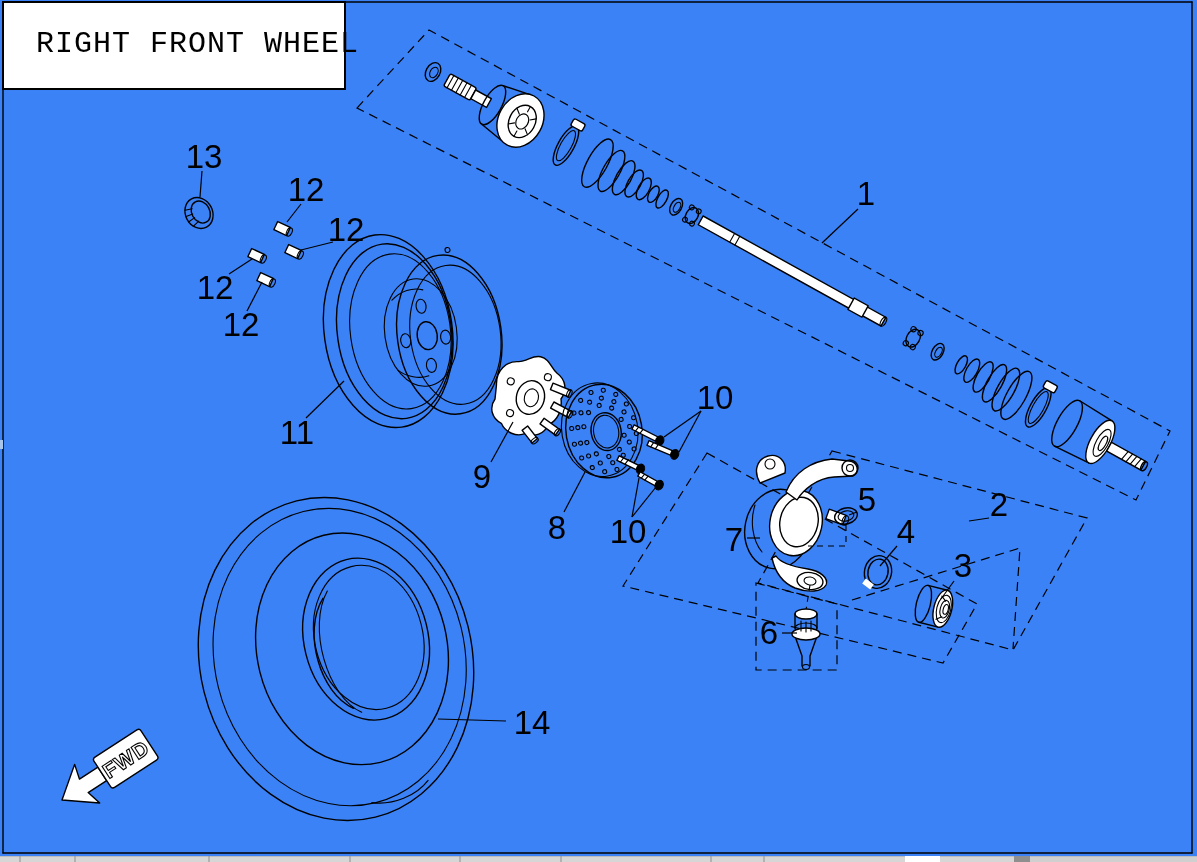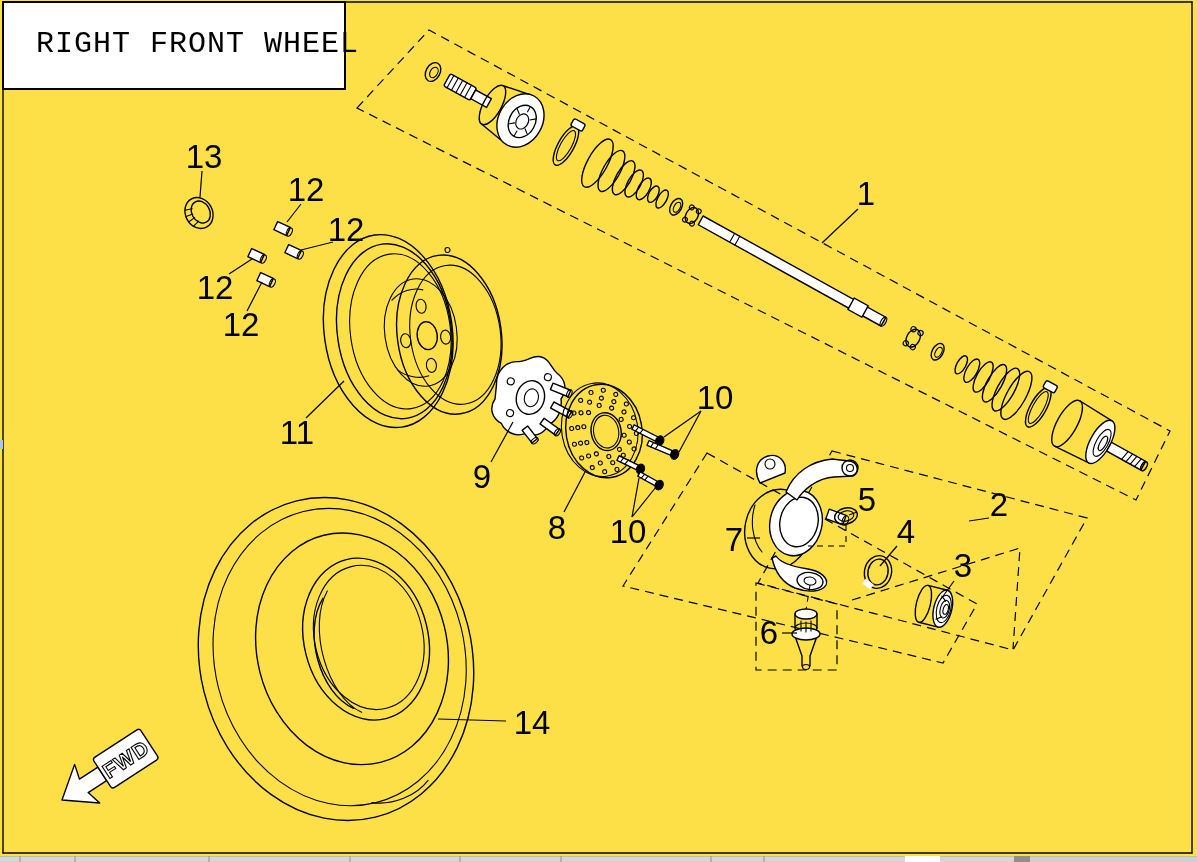--- a/index.html
+++ b/index.html
@@ -1,16 +1,16 @@
 <!DOCTYPE html>
 <html><head>
 <meta charset="utf-8">
 <style>
   html,body{margin:0;padding:0;background:#ffffff;width:1197px;height:862px;overflow:hidden;}
-  #stage{position:relative;width:1197px;height:862px;background:#fde047;font-family:"Liberation Sans",sans-serif;}
+  #stage{position:relative;width:1197px;height:862px;background:#3b82f6;font-family:"Liberation Sans",sans-serif;}
   svg{display:block}
   .ln{stroke:#000;fill:none;stroke-width:1.4;stroke-linecap:round;stroke-linejoin:round;}
   .ln2{stroke:#000;fill:none;stroke-width:1.1;stroke-linecap:round;stroke-linejoin:round;}
   .fillw{fill:#fff;stroke:#000;stroke-width:1.4;stroke-linejoin:round;}
   .dash{stroke:#000;fill:none;stroke-width:1.2;stroke-dasharray:9 6;}
   .dashfine{stroke:#000;fill:none;stroke-width:1.1;stroke-dasharray:6 5;}
   .leader{stroke:#000;fill:none;stroke-width:1.2;}
   .part-number{font-family:"Liberation Sans",sans-serif;font-size:33px;fill:#000;text-anchor:middle;}
   .title-text{font-family:"Liberation Mono","DejaVu Sans Mono",monospace;font-size:30px;letter-spacing:1px;fill:#000;}
   .fwd-text{font-family:"Liberation Sans",sans-serif;font-size:21px;font-weight:bold;letter-spacing:1px;fill:#fff;stroke:#000;stroke-width:1.1;text-anchor:middle;}

